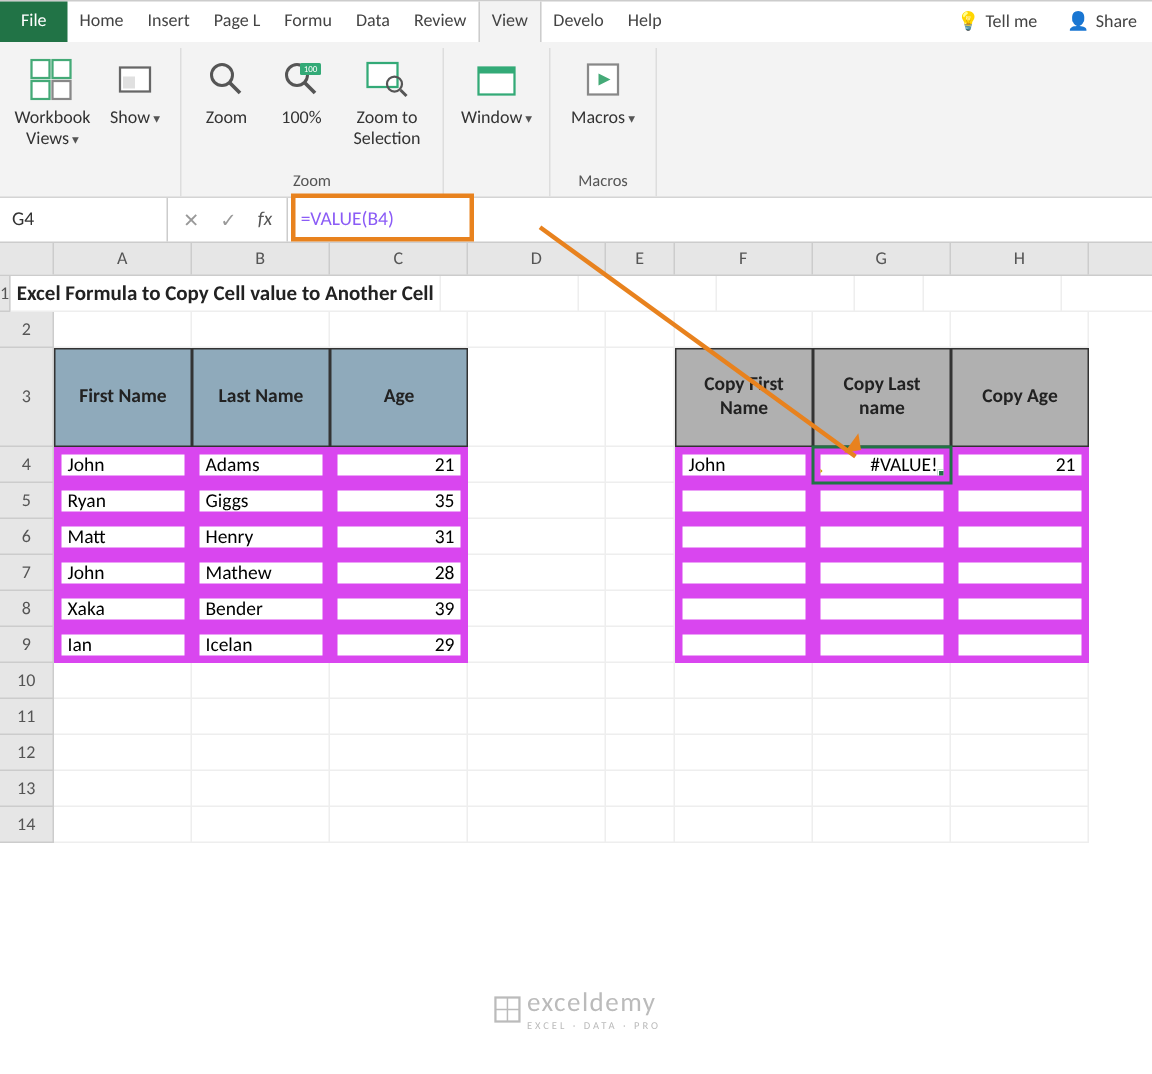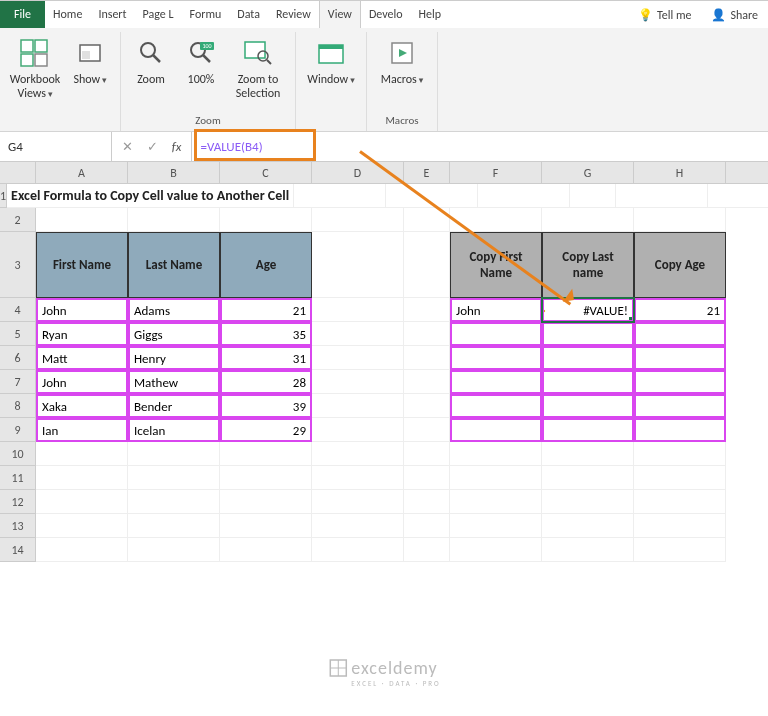--- a/index.html
+++ b/index.html
@@ -40,33 +40,33 @@
 .rows { }
 .row { display: flex; height: 24px; }
 .row.tall { height: 66px; }
 .row-h { width: 36px; background: #e6e6e6; border-right: 1px solid #ccc; border-bottom: 1px solid #ccc; text-align: center; font-size: 12px; color: #555; line-height: 24px; }
 .row.tall .row-h { line-height: 66px; }
 .cell { flex: 0 0 92px; border-right: 1px solid #eee; border-bottom: 1px solid #eee; font-size: 13px; padding: 0 4px; display: flex; align-items: center; overflow: hidden; position: relative; }
 .cell.narrow { flex: 0 0 46px; }
 .cell.title { font-weight: 700; font-size: 14px; color: #222; white-space: nowrap; overflow: visible; z-index: 2; }
 .cell.th1 { background: #8faabb; color: #222; font-weight: 600; justify-content: center; text-align: right; border: 1px solid #333; line-height: 1.2; }
 .cell.th2 { background: #b0b0b0; color: #222; font-weight: 600; justify-content: center; text-align: center; border: 1px solid #333; line-height: 1.2; }
-.cell.bd { border: 2px solid #d946ef; text-align: right; }
+.cell.bd { border: 5px solid #d946ef; text-align: right; }
 .cell.bd.empty { background: #fff; }
 .num { justify-content: flex-end; }
 
 .selected-cell { outline: 2px solid #217346; outline-offset: -1px; z-index: 3; }
 .fill-handle { position: absolute; right: -3px; bottom: -3px; width: 7px; height: 7px; background: #217346; border: 1px solid #fff; z-index: 4; cursor: crosshair; }
 .err-badge { position: absolute; left: -18px; top: 3px; width: 16px; height: 16px; background: #ffe08a; transform: rotate(45deg); border: 1px solid #c79a00; z-index: 5; }
 
 
 .arrow-line { position: absolute; background: #e8821e; height: 3px; transform-origin: left center; z-index: 10; }
 .arrow-head { position: absolute; width: 0; height: 0; border: 8px solid transparent; border-left-color: #e8821e; z-index: 11; }
 
-.watermark { position: absolute; bottom: 28px; left: 50%; transform: translateX(-50%); color: #bbb; font-size: 18px; letter-spacing: 1px; display: flex; align-items: flex-start; gap: 2px; }
+.watermark { position: absolute; bottom: 28px; left: 50%; transform: translateX(-50%); color: #bbb; font-size: 18px; letter-spacing: 1px; display: flex; align-items: center; gap: 2px; }
 .watermark .sub { font-size: 7px; letter-spacing: 2px; display: block; }
 </style>
 </head>
 <body>
 
 <div class="ribbon-tabs">
   <div class="ribbon-tab file">File</div>
   <div class="ribbon-tab">Home</div>
   <div class="ribbon-tab">Insert</div>
   <div class="ribbon-tab">Page L</div>

